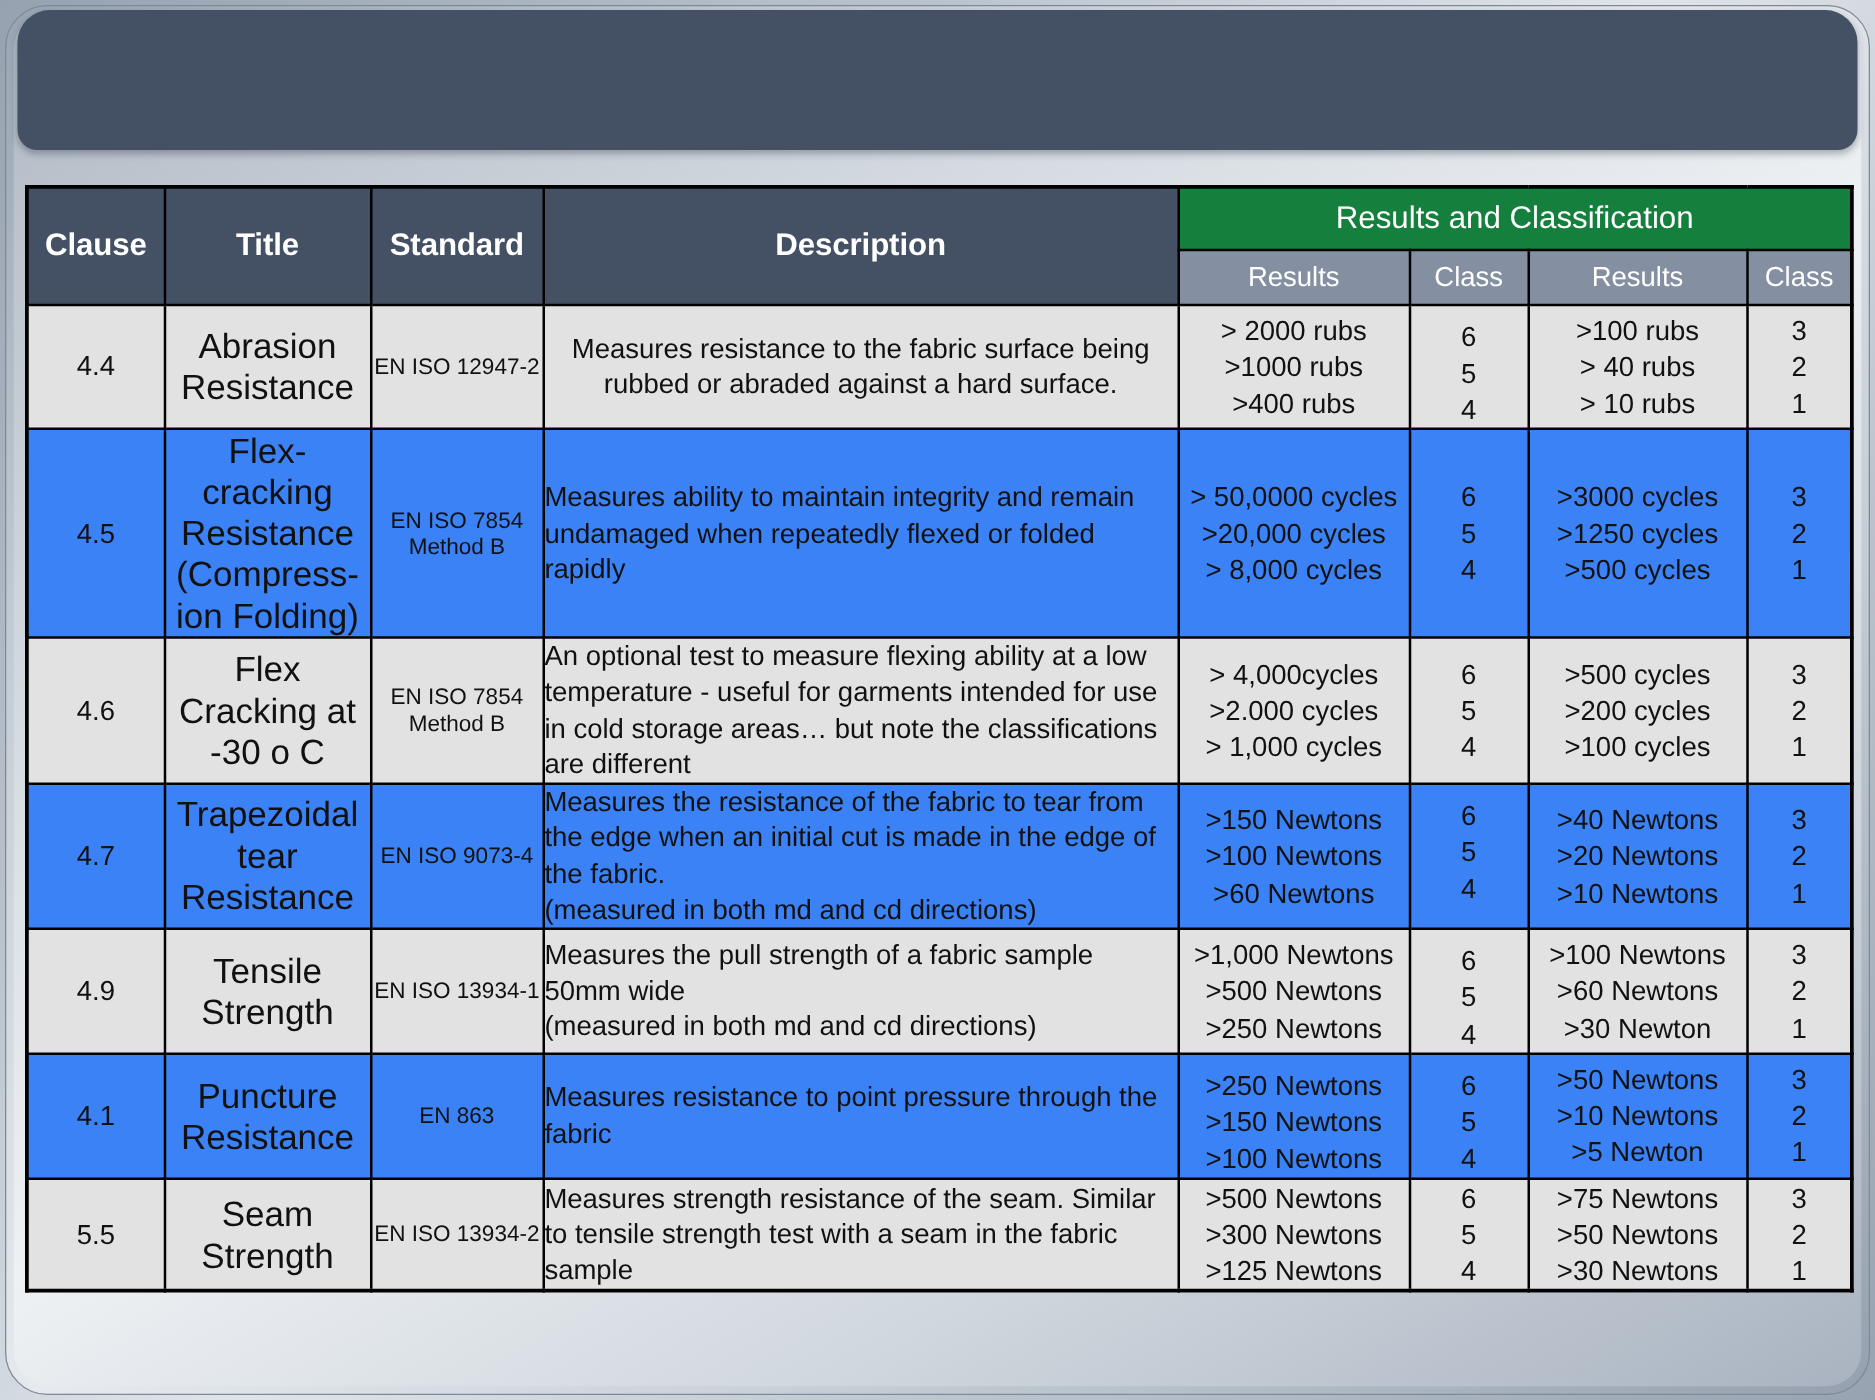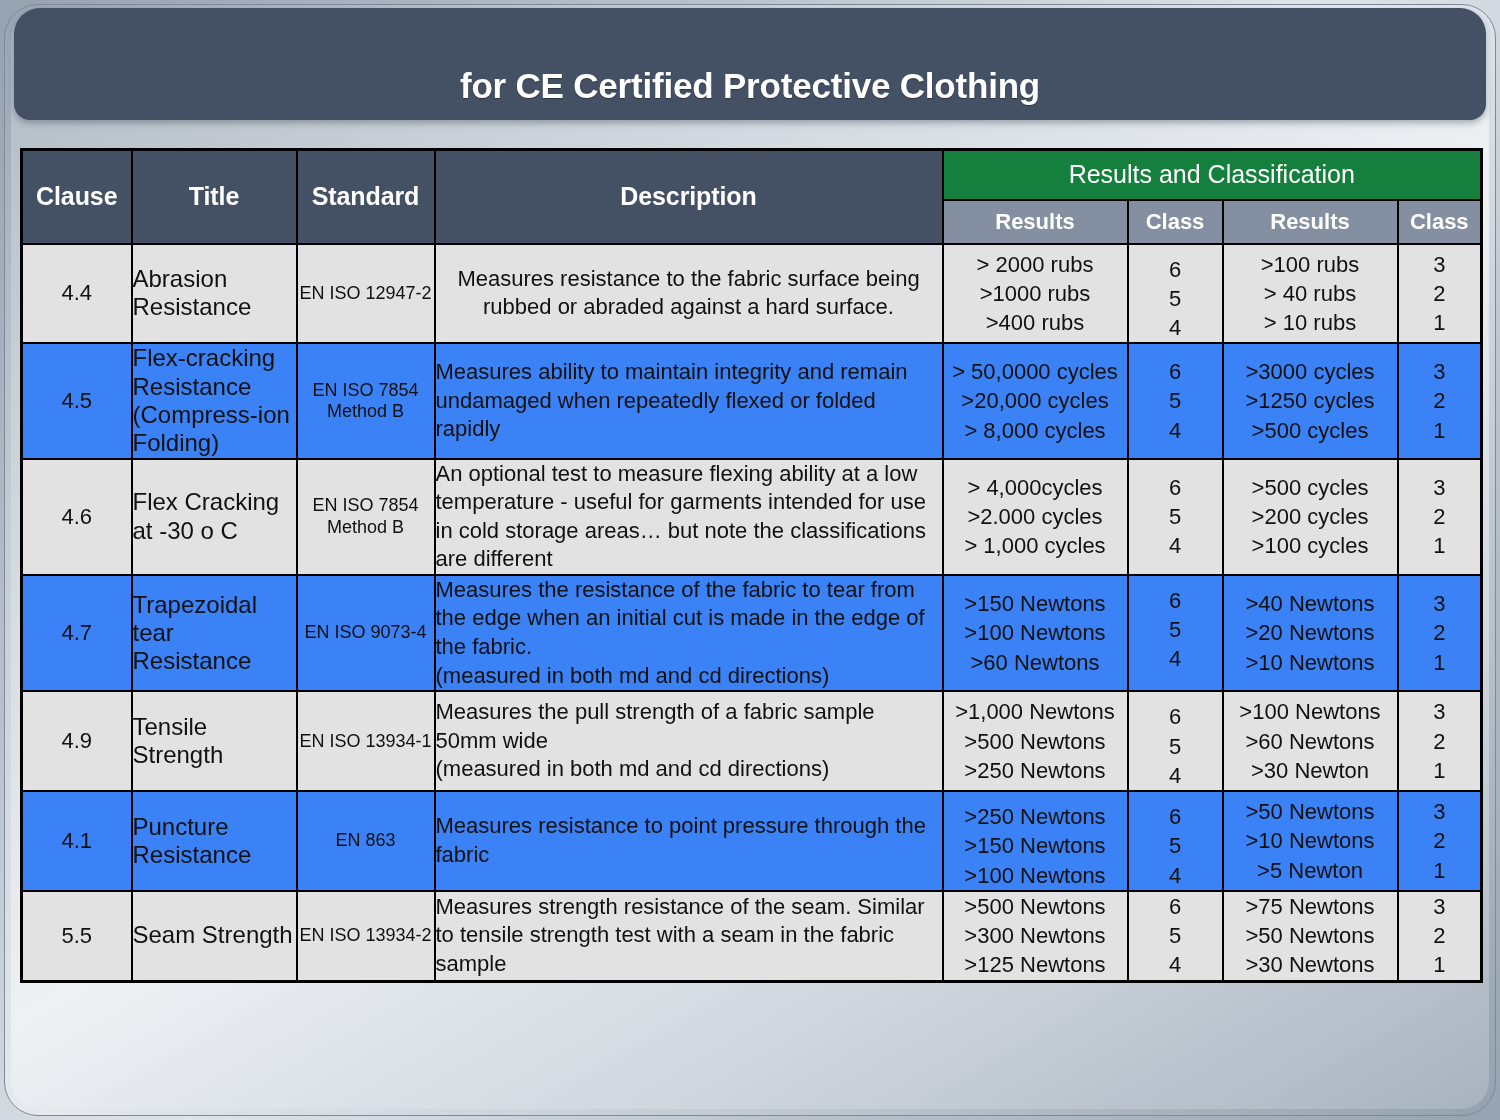--- a/index.html
+++ b/index.html
@@ -104,37 +104,37 @@
     color: #ffffff;
     font-size: 25px;
     font-weight: normal;
     text-align: center;
     height: 50px;
   }
   .hdr-sub {
     background: #8490a2;
     color: #ffffff;
     font-size: 22px;
-    font-weight: bold;
+    font-weight: normal;
     text-align: center;
     height: 44px;
   }
 
   
   tbody tr.shade td { background: #e2e2e2; }
   tbody tr.plain td { background: #3b82f6; }
 
   td.c-clause {
     text-align: center;
     font-size: 22px;
     color: #111;
   }
   td.c-title {
-    text-align: left;
-    font-size: 24px;
+    text-align: center;
+    font-size: 28px;
     color: #111;
     line-height: 1.18;
     padding: 2px 4px;
   }
   td.c-standard {
     text-align: center;
     font-size: 18px;
     color: #111;
     line-height: 1.18;
     padding: 2px 4px;
@@ -171,21 +171,20 @@
 </head>
 <body>
 
 <div class="frame">
   <div class="frame-inner"></div>
 </div>
 
 <div class="title-banner">
   <div class="title-text">
     <br>
-    <span>for CE Certified Protective Clothing</span>
   </div>
 </div>
 
 <div class="table-wrap">
   <table class="maintable">
     <colgroup>
       <col style="width:110px">
       <col style="width:165px">
       <col style="width:138px">
       <col style="width:508px">

